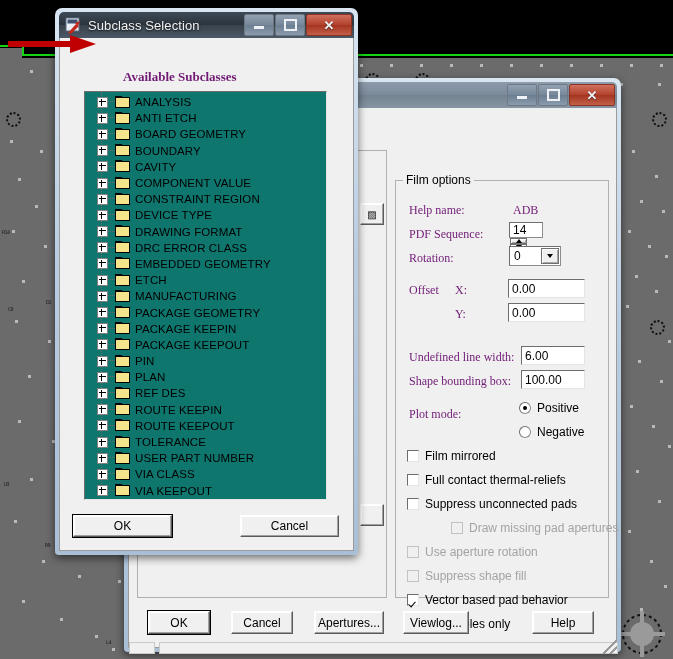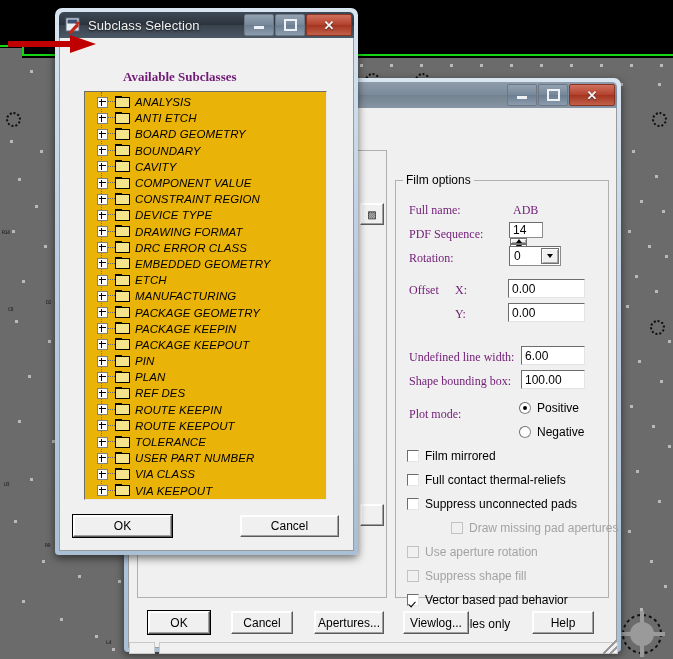--- a/index.html
+++ b/index.html
@@ -186,29 +186,28 @@
     font-size: 12px;
     font-family: "Liberation Sans", sans-serif;
     color: #000;
     display: flex; align-items: center;
     padding-left: 3px;
     box-sizing: border-box;
   }
 
   .clistbox {
     position: absolute;
-    background: #eab308;
+    background: #0f766e;
     border: 1px solid #848484;
     border-top-color: #6d6d6d;
     border-left-color: #6d6d6d;
     border-right-color: #e8e8e8;
     border-bottom-color: #e8e8e8;
     overflow: hidden;
     box-sizing: border-box;
-    font-style: italic;
   }
 
   .tree-row {
     height: 16.2px;
     display: flex;
     align-items: center;
     padding-left: 12px;
     position: relative;
   }
   .tree-plus {
@@ -558,21 +557,21 @@
 
     <div class="client-area" style="left:4px; top:30px; width:489px; height:540px; position:absolute;">
 
       <div class="groupbox" style="left:8px; top:42px; width:250px; height:448px;"></div>
       <div class="cbutton" style="left:231px; top:95px; width:24px; height:22px; font-size:10px;">▨</div>
       <div class="cbutton" style="left:231px; top:396px; width:24px; height:22px;"></div>
 
       <div class="groupbox" style="left:266px; top:72px; width:214px; height:418px;">
         <span class="gb-title">Film options</span>
 
-        <span class="clabel" style="left:13px; top:22px;">Full name:</span>
+        <span class="clabel" style="left:13px; top:22px;">Help name:</span>
         <span class="clabel" style="left:117px; top:22px;">ADB</span>
 
         <span class="clabel" style="left:13px; top:46px;">PDF Sequence:</span>
         <div class="spinner" style="left:113px; top:41px;flex-direction:column;">
           <div class="spin-field">14</div>
           <div class="spin-btns">
             <div>
                 <span class="arrow-up"></span>
               </div>
             <div>

